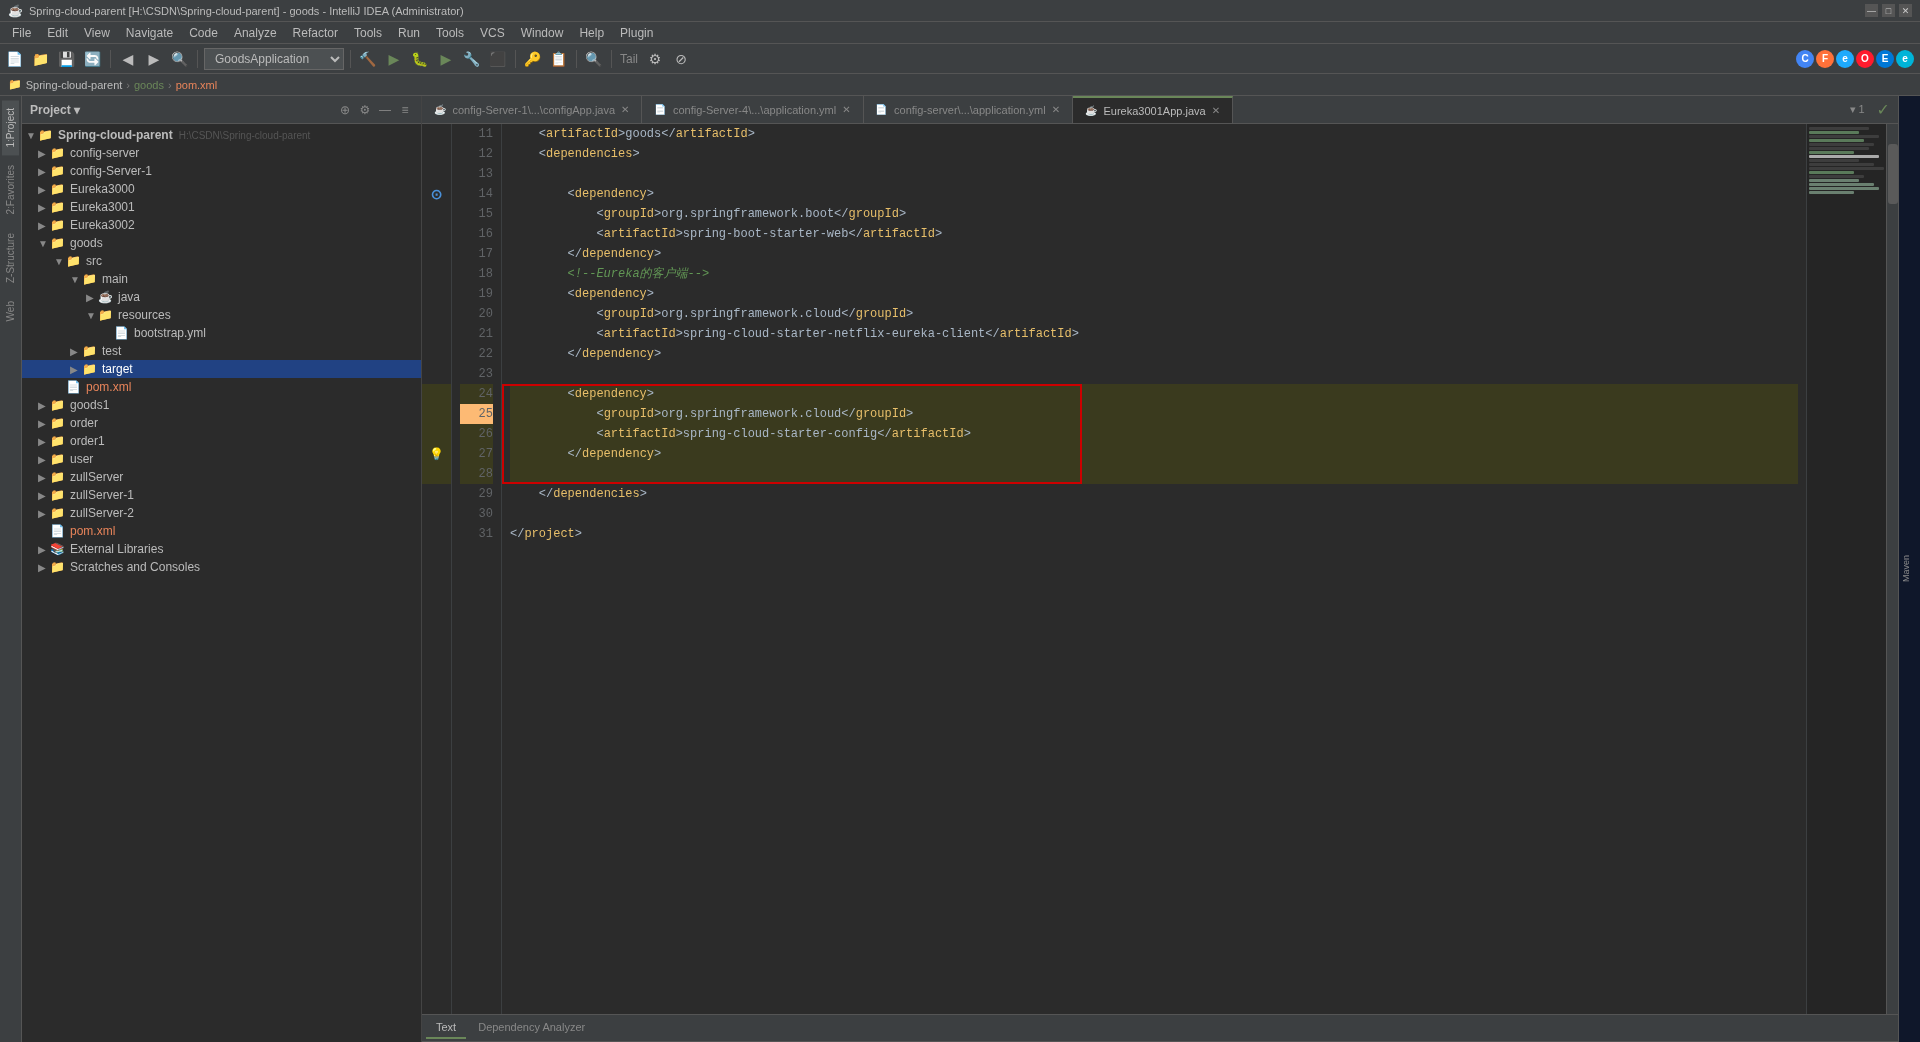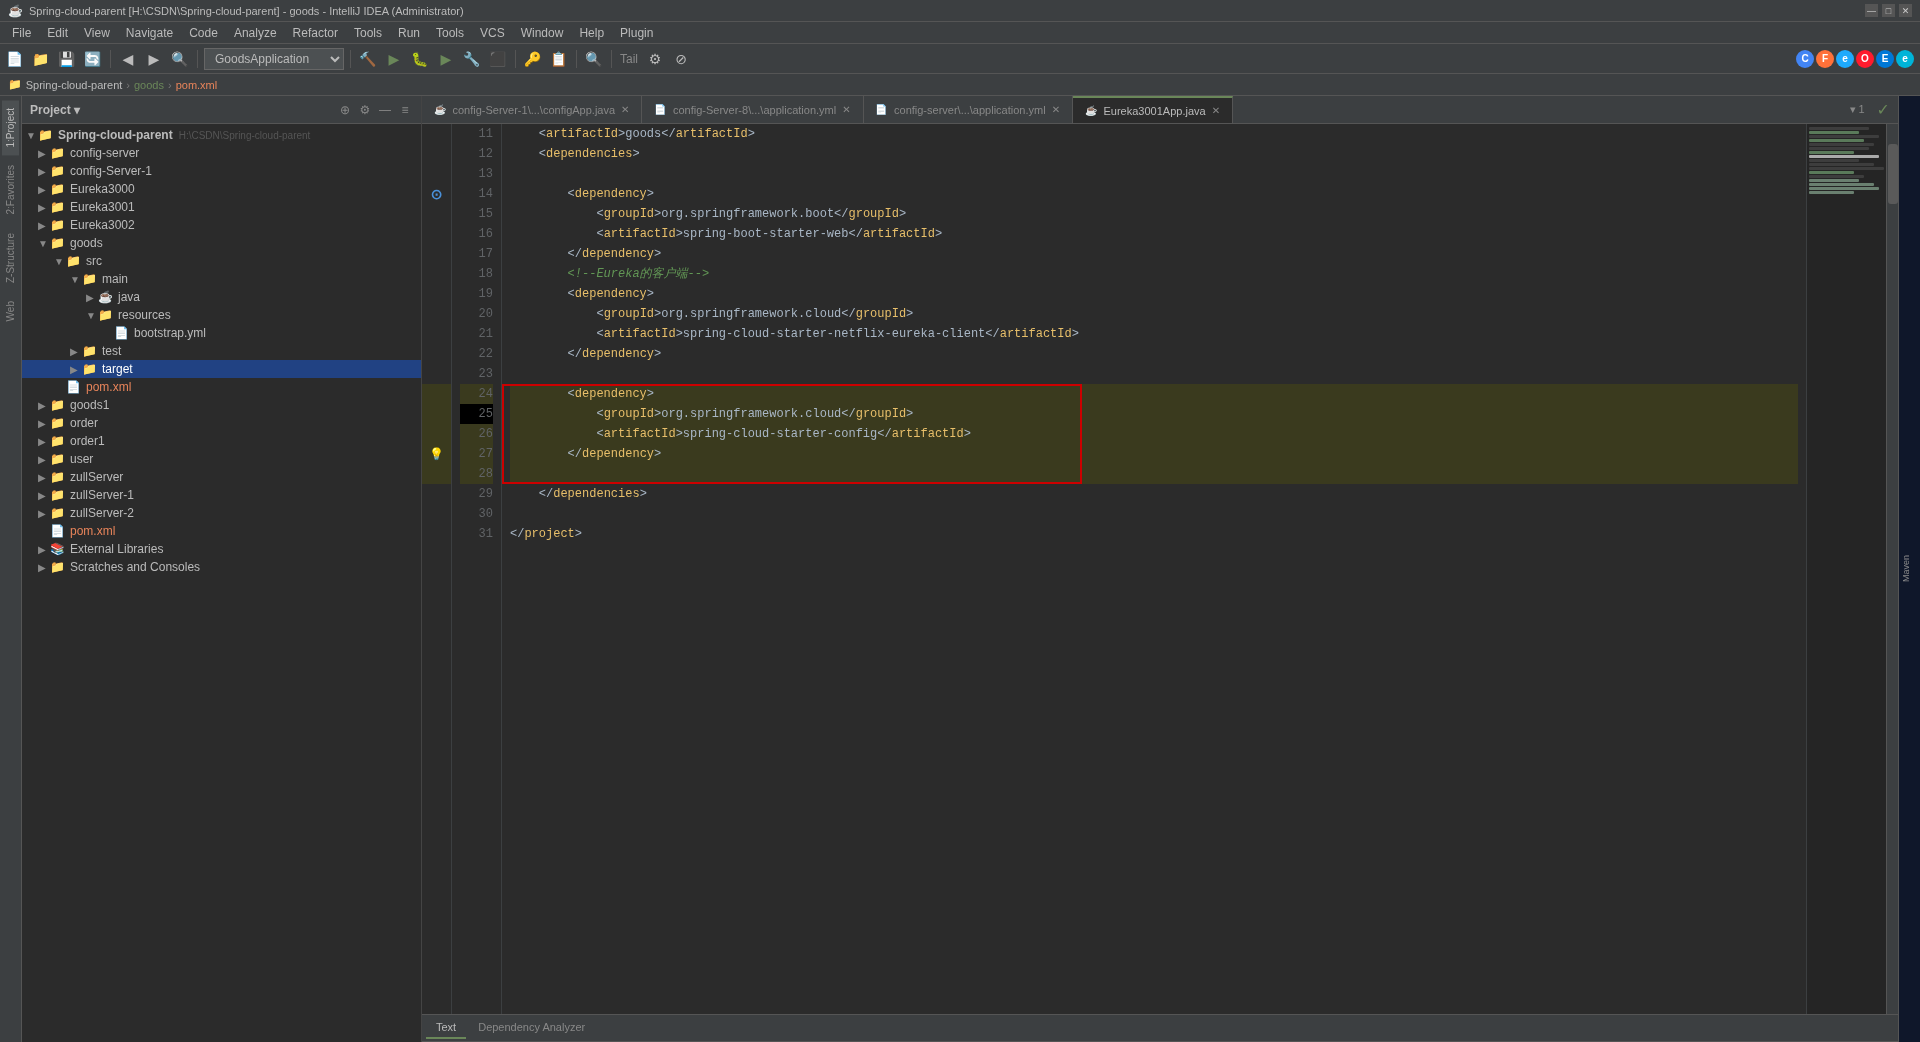--- a/index.html
+++ b/index.html
@@ -352,21 +352,21 @@
   <div class="editor-area">
 
     <div class="editor-tabs">
       <div class="editor-tab">
         <span class="tab-icon" style="color:#6ab0de;">☕</span>
         <span>config-Server-1\...\configApp.java</span>
         <span class="tab-close">✕</span>
       </div>
       <div class="editor-tab">
         <span class="tab-icon" style="color:#7ecb7e;">📄</span>
-        <span>config-Server-8\...\application.yml</span>
+        <span>config-Server-4\...\application.yml</span>
         <span class="tab-close">✕</span>
       </div>
       <div class="editor-tab">
         <span class="tab-icon" style="color:#7ecb7e;">📄</span>
         <span>config-server\...\application.yml</span>
         <span class="tab-close">✕</span>
       </div>
       <div class="editor-tab active" style="background:#2b2b2b; border-top:2px solid #6a8759;">
         <span class="tab-icon" style="color:#6ab0de;">☕</span>
         <span>Eureka3001App.java</span>
@@ -420,21 +420,21 @@
           <div style="height:20px;">15</div>
           <div style="height:20px;">16</div>
           <div style="height:20px;">17</div>
           <div style="height:20px;">18</div>
           <div style="height:20px;">19</div>
           <div style="height:20px;">20</div>
           <div style="height:20px;">21</div>
           <div style="height:20px;">22</div>
           <div style="height:20px;">23</div>
           <div style="height:20px; background:#3a3a1e;">24</div>
-          <div style="height:20px; background:#000000;">25</div>
+          <div style="height:20px; background:#fdba74;">25</div>
           <div style="height:20px; background:#3a3a1e;">26</div>
           <div style="height:20px; background:#3a3a1e;">27</div>
           <div style="height:20px; background:#3a3a1e;">28</div>
           <div style="height:20px;">29</div>
           <div style="height:20px;">30</div>
           <div style="height:20px;">31</div>
         </div>
 
         <div class="code-area" style="flex:1; position:relative;">
 

